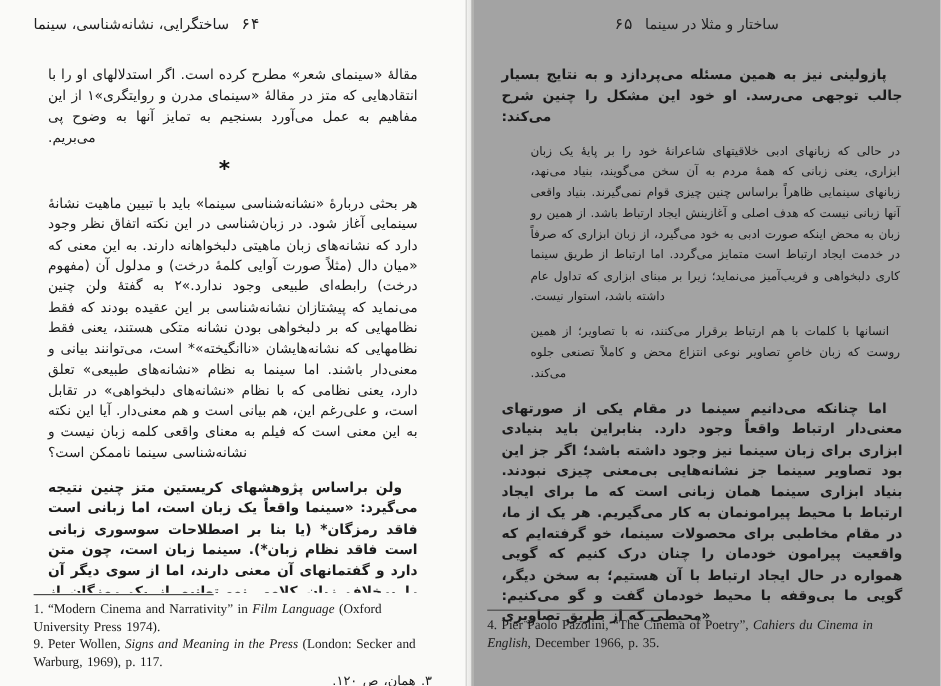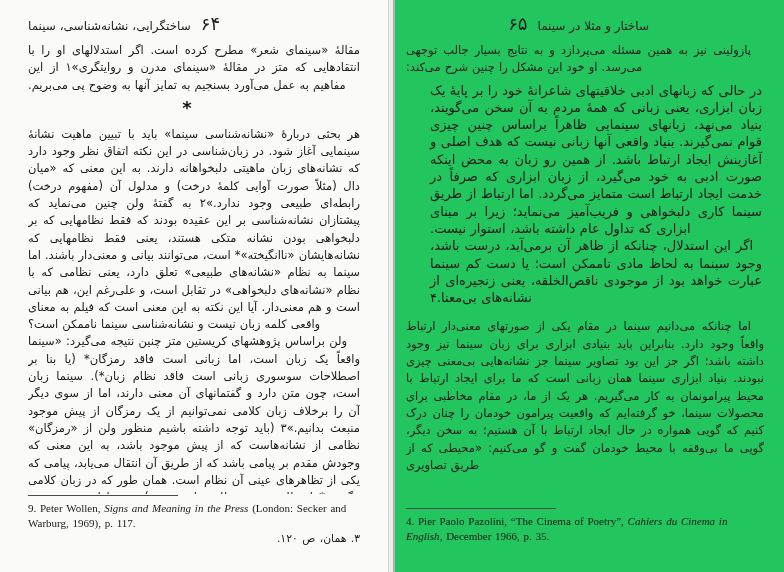--- a/index.html
+++ b/index.html
@@ -3,45 +3,45 @@
 <meta charset="utf-8">
 <style>
   html,body{margin:0;padding:0;background:#e9e9e7;}
   .spread{
     width:784px;height:572px;position:relative;display:flex;
     background:#fbfbf9;color:#1b1b1b;overflow:hidden;
     font-family:"DejaVu Sans", sans-serif;
   }
   .page{width:392px;height:572px;position:relative;box-sizing:border-box;}
   .page.left{padding:13px 32px 0 28px;background:#fafaf8;}
-  .page.right{padding:13px 20px 0 14px;background:#22c55e;}
+  .page.right{padding:13px 20px 0 14px;background:#a3a3a3;}
 
   .running-header{
     font-size:12px;height:16px;display:flex;gap:10px;align-items:baseline;
     margin-bottom:13px;direction:rtl;color:#222;
   }
   .page.left  .running-header{flex-direction:row-reverse;justify-content:flex-start;}
   .page.right .running-header{flex-direction:row-reverse;justify-content:flex-end;padding-right:115px;}
-  .running-header .pnum{font-size:18px;letter-spacing:1px;}
+  .running-header .pnum{font-size:13px;letter-spacing:1px;font-family:Liberation Mono, monospace;}
 
   .page-body{position:relative;overflow:hidden;}
   .page.left  .page-body{height:452px;}
   .page.right .page-body{height:478px;}
 
   .para{
     direction:rtl;text-align:justify;text-align-last:left;
-    font-size:11.5px;line-height:17.3px;margin:0;word-spacing:0.4px;
+    font-size:11.5px;line-height:17.3px;margin:12px;word-spacing:0.4px;
   }
-  .indent{text-indent:13px;}
+  .indent{text-indent:13px;font-weight:bold;}
   .divider{
     text-align:center;font-size:18px;font-weight:bold;line-height:14px;
     margin:7px 14px 11px 0;color:#111;
   }
   .quote{margin:5px 2px 12px 24px;}
-  .quote .para{font-size:13px;}
+  .quote .para{font-size:10px;}
   .q-indent{text-indent:9px;}
 
   .footnotes{position:absolute;}
   .page.left  .footnotes{left:28px;right:32px;top:495px;}
   .page.right .footnotes{left:14px;right:20px;top:508px;}
   .fn-rule{width:150px;border-top:1px solid #4a4a4a;margin:0 0 5px 0;}
   .fn{
     font-family:"Liberation Serif", serif;
     font-size:11px;line-height:14.5px;margin:0;text-align:left;
     color:#191919;word-spacing:1px;
@@ -76,38 +76,39 @@
         <span>*</span>
       </div>
 
       <p class="para">هر بحثی دربارهٔ «نشانه‌شناسی سینما» باید با تبیین ماهیت نشانهٔ سینمایی آغاز شود. در زبان‌شناسی در این نکته اتفاق نظر وجود دارد که نشانه‌های زبان ماهیتی دلبخواهانه دارند. به این معنی که «میان دال (مثلاً صورت آوایی کلمهٔ درخت) و مدلول آن (مفهوم درخت) رابطه‌ای طبیعی وجود ندارد.»۲ به گفتهٔ ولن چنین می‌نماید که پیشتازان نشانه‌شناسی بر این عقیده بودند که فقط نظامهایی که بر دلبخواهی بودن نشانه متکی هستند، یعنی فقط نظامهایی که نشانه‌هایشان «ناانگیخته»* است، می‌توانند بیانی و معنی‌دار باشند. اما سینما به نظام «نشانه‌های طبیعی» تعلق دارد، یعنی نظامی که با نظام «نشانه‌های دلبخواهی» در تقابل است، و علی‌رغم این، هم بیانی است و هم معنی‌دار. آیا این نکته به این معنی است که فیلم به معنای واقعی کلمه زبان نیست و نشانه‌شناسی سینما ناممکن است؟</p>
 
       <p class="para indent">ولن براساس پژوهشهای کریستین متز چنین نتیجه می‌گیرد: «سینما واقعاً یک زبان است، اما زبانی است فاقد رمزگان* (یا بنا بر اصطلاحات سوسوری زبانی است فاقد نظام زبان*). سینما زبان است، چون متن دارد و گفتمانهای آن معنی دارند، اما از سوی دیگر آن را برخلاف زبان کلامی نمی‌توانیم از یک رمزگان از پیش موجود منبعث بدانیم.»۳ (باید توجه داشته باشیم منظور ولن از «رمزگان» نظامی از نشانه‌هاست که از پیش موجود باشد، به این معنی که وجودش مقدم بر پیامی باشد که از طریق آن انتقال می‌یابد، پیامی که یکی از تظاهرهای عینی آن نظام است. همان طور که در زبان کلامی «گفته»*ها تظاهر عینی نظام زبان هستند). به خاطر وجود همین «رمزگان از پیش موجود» است که مشکلاتی بنیادین پدید می‌آید و موجب</p>
     </div>
 
     <div class="footnotes">
       <div class="fn-rule"></div>
+      <p class="fn"><span>1. “Modern Cinema and Narrativity” in </span><span class="it">Film Language</span><span> (Oxford University Press 1974).</span></p>
       <p class="fn"><span>9. Peter Wollen, </span><span class="it">Signs and Meaning in the Press</span><span> (London: Secker and Warburg, 1969), p. 117.</span></p>
       <p class="fn fn-fa">۳. همان، ص ۱۲۰.</p>
     </div>
   </div>
 
   <div class="page right">
     <div class="running-header">
       <span class="pnum">۶۵</span>
       <span class="rtitle">ساختار و مثلا در سینما</span>
     </div>
 
     <div class="page-body">
 
       <p class="para indent">پازولینی نیز به همین مسئله می‌پردازد و به نتایج بسیار جالب توجهی می‌رسد. او خود این مشکل را چنین شرح می‌کند:</p>
 
       <div class="quote">
         <p class="para">در حالی که زبانهای ادبی خلاقیتهای شاعرانهٔ خود را بر پایهٔ یک زبان ابزاری، یعنی زبانی که همهٔ مردم به آن سخن می‌گویند، بنیاد می‌نهد، زبانهای سینمایی ظاهراً براساس چنین چیزی قوام نمی‌گیرند. بنیاد واقعی آنها زبانی نیست که هدف اصلی و آغازینش ایجاد ارتباط باشد. از همین رو زبان به محض اینکه صورت ادبی به خود می‌گیرد، از زبان ابزاری که صرفاً در خدمت ایجاد ارتباط است متمایز می‌گردد. اما ارتباط از طریق سینما کاری دلبخواهی و فریب‌آمیز می‌نماید؛ زیرا بر مبنای ابزاری که تداول عام داشته باشد، استوار نیست.</p>
-        <p class="para q-indent">اگر این استدلال، چنانکه از ظاهر آن برمی‌آید، درست باشد، وجود سینما به لحاظ مادی ناممکن است؛ یا دست کم سینما عبارت خواهد بود از موجودی ناقص‌الخلقه، یعنی زنجیره‌ای از نشانه‌های بی‌معنا.۴</p>
+        <p class="para q-indent">انسانها با کلمات با هم ارتباط برقرار می‌کنند، نه با تصاویر؛ از همین روست که زبان خاصِ تصاویر نوعی انتزاع محض و کاملاً تصنعی جلوه می‌کند.</p>
       </div>
 
       <p class="para indent">اما چنانکه می‌دانیم سینما در مقام یکی از صورتهای معنی‌دار ارتباط واقعاً وجود دارد. بنابراین باید بنیادی ابزاری برای زبان سینما نیز وجود داشته باشد؛ اگر جز این بود تصاویر سینما جز نشانه‌هایی بی‌معنی چیزی نبودند. بنیاد ابزاری سینما همان زبانی است که ما برای ایجاد ارتباط با محیط پیرامونمان به کار می‌گیریم. هر یک از ما، در مقام مخاطبی برای محصولات سینما، خو گرفته‌ایم که واقعیت پیرامون خودمان را چنان درک کنیم که گویی همواره در حال ایجاد ارتباط با آن هستیم؛ به سخن دیگر، گویی ما بی‌وقفه با محیط خودمان گفت و گو می‌کنیم: «محیطی که از طریق تصاویری</p>
     </div>
 
     <div class="footnotes">
       <div class="fn-rule"></div>
       <p class="fn"><span>4. Pier Paolo Pazolini, “The Cinema of Poetry”, </span><span class="it">Cahiers du Cinema in English</span><span>, December 1966, p. 35.</span></p>
     </div>
   </div>

